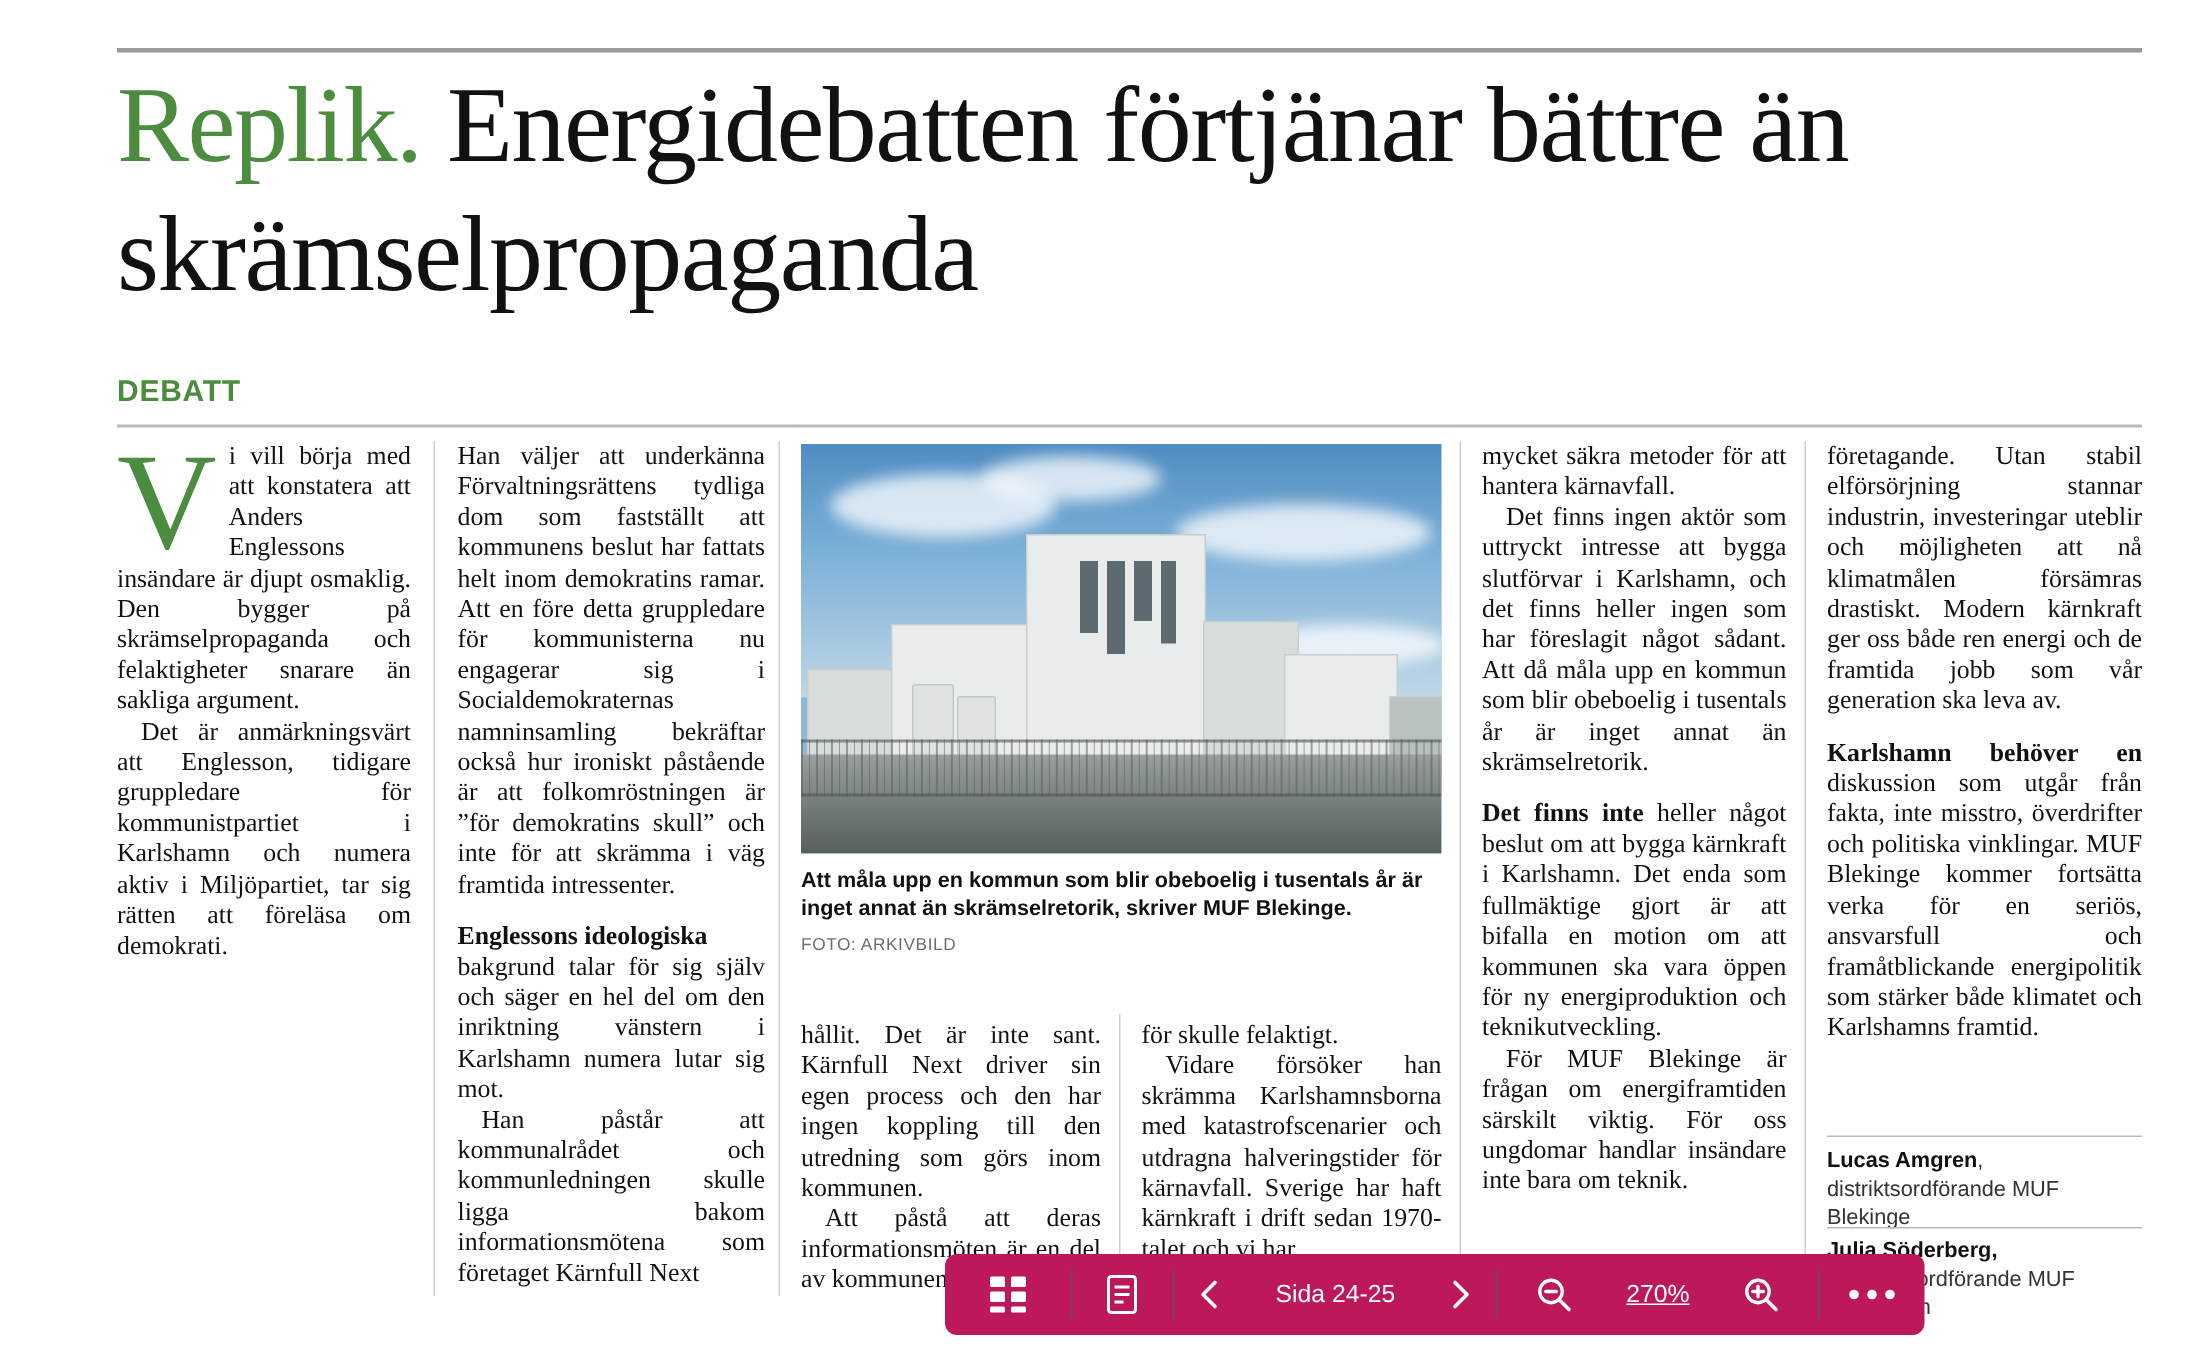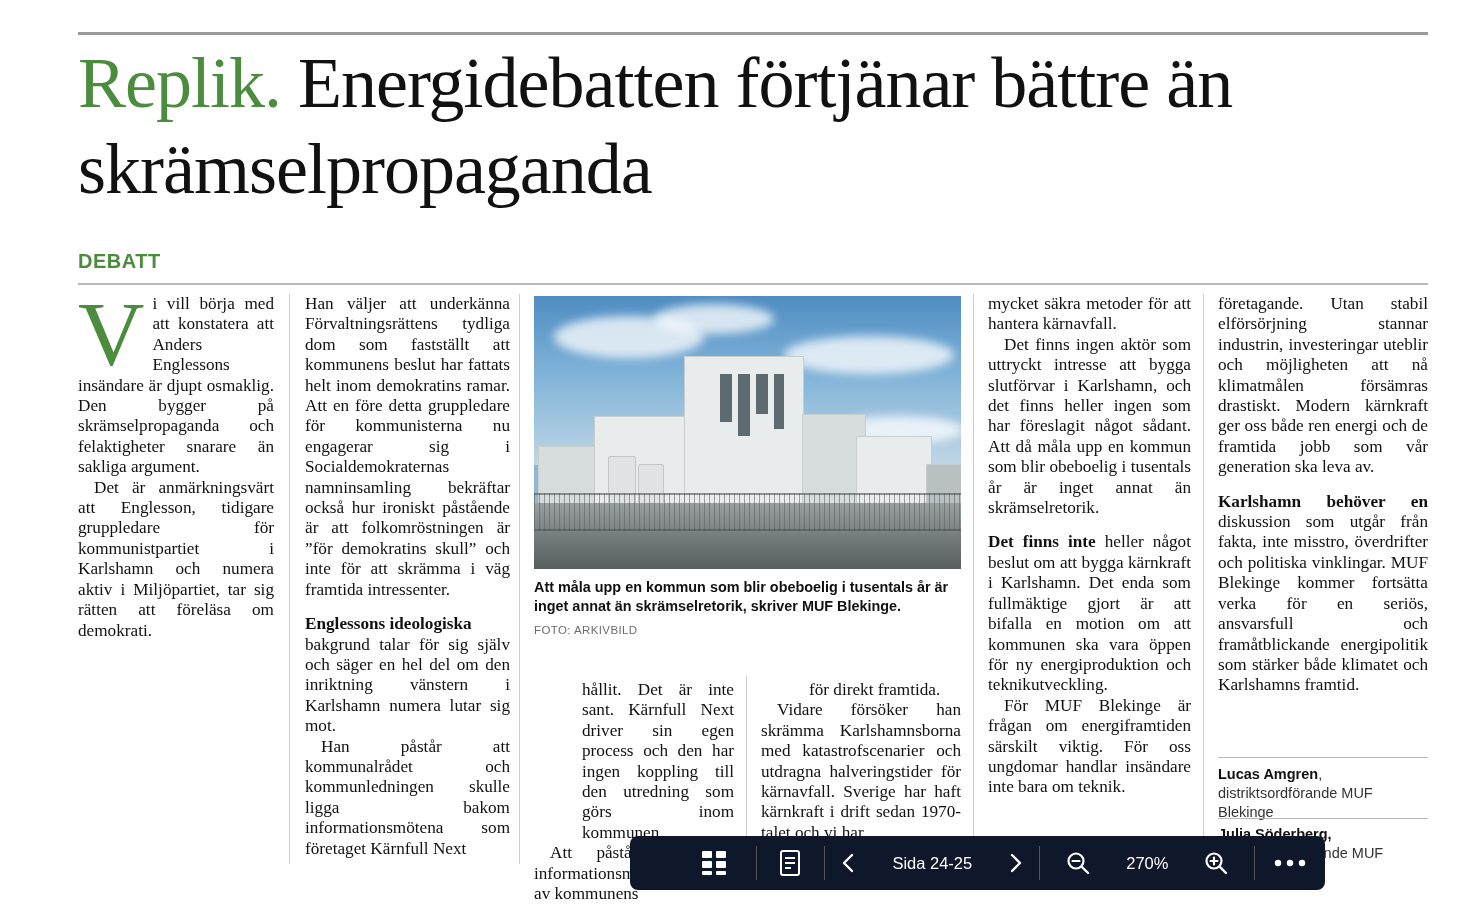--- a/index.html
+++ b/index.html
@@ -179,21 +179,21 @@
   
   .colb {
     position: absolute;
     top: 680px;
     font-size: 17.2px;
     line-height: 20.4px;
     text-align: justify;
     hyphens: auto;
   }
   .colb p { margin: 0; text-indent: 16px; }
-  .colb p.first { text-indent: 0; margin-left: 48px; }
+  .colb p.first { text-indent: 0; }
   #col3b { left: 534px; width: 200px; }
   #col4b { left: 761px; width: 200px; }
 
   
   .sigrule {
     position: absolute;
     left: 1218px; top: 757px;
     width: 210px; height: 1px;
     background: #b9b9b9;
   }
@@ -213,27 +213,26 @@
     left: 1218px; top: 818px;
     width: 210px; height: 1px;
     background: #b9b9b9;
   }
 
   
   .toolbar {
     position: absolute;
     left: 630px; top: 836px;
     width: 653px; height: 54px;
-    background: #0f172a;
+    background: #be185d;
     border-radius: 8px;
     display: flex;
     align-items: center;
     color: #fff;
     font-family: "Liberation Sans", sans-serif;
-    padding-left: 42px;
   }
   .tb-btn {
     height: 54px;
     display: flex; align-items: center; justify-content: center;
     cursor: pointer;
   }
   .tb-sep {
     width: 1px; height: 34px; background: #555;
   }
   .tb-pager {
@@ -311,21 +310,21 @@
 
   <div class="caption">Att måla upp en kommun som blir obeboelig i tusentals år är inget annat än skrämselretorik, skriver MUF Blekinge.</div>
   <div class="photocredit">FOTO: ARKIVBILD</div>
 
   <div class="colb" id="col3b">
     <p class="first">hållit. Det är inte sant. Kärnfull Next driver sin egen process och den har ingen koppling till den utredning som görs inom kommunen.</p>
     <p>Att påstå att deras informationsmöten är en del av kommunens</p>
   </div>
 
   <div class="colb" id="col4b">
-    <p class="first">för direkt framtida.</p>
+    <p class="first">för skulle felaktigt.</p>
     <p>Vidare försöker han skrämma Karlshamnsborna med katastrofscenarier och utdragna halveringstider för kärnavfall. Sverige har haft kärnkraft i drift sedan 1970-talet och vi har</p>
   </div>
 
   <div class="col" id="col5">
     <p class="first">mycket säkra metoder för att hantera kärnavfall.</p>
     <p>Det finns ingen aktör som uttryckt intresse att bygga slutförvar i Karlshamn, och det finns heller ingen som har föreslagit något sådant. Att då måla upp en kommun som blir obeboelig i tusentals år är inget annat än skrämselretorik.</p>
     <p style="height:14px"></p>
     <p class="first"><b>Det finns inte</b><span> heller något beslut om att bygga kärnkraft i Karlshamn. Det enda som fullmäktige gjort är att bifalla en motion om att kommunen ska vara öppen för ny energiproduktion och teknikutveckling.</span></p>
     <p>För MUF Blekinge är frågan om energiframtiden särskilt viktig. För oss ungdomar handlar insändare inte bara om teknik.</p>
   </div>
@@ -390,21 +389,21 @@
         <span class="icon">
           <svg width="24" height="24" viewBox="0 0 24 24">
             <polyline points="9,4 17,12 9,20" fill="none" stroke="#ffffff" stroke-width="2.4" stroke-linecap="round" stroke-linejoin="round"></polyline>
           </svg>
         </span>
       </div>
     </div>
 
     <div class="tb-sep"></div>
 
-    <div class="tb-pager" style="width:215px;">
+    <div class="tb-pager" style="width:215px;text-decoration:underline;">
       <div class="tb-btn" style="width:52px;">
         <span class="icon">
           <svg width="26" height="26" viewBox="0 0 26 26">
             <circle cx="11" cy="11" r="7.5" fill="none" stroke="#ffffff" stroke-width="2.2"></circle>
             <line x1="16.5" y1="16.5" x2="23" y2="23" stroke="#ffffff" stroke-width="2.4" stroke-linecap="round"></line>
             <line x1="7.5" y1="11" x2="14.5" y2="11" stroke="#ffffff" stroke-width="2.2" stroke-linecap="round"></line>
           </svg>
         </span>
       </div>
       <div class="tb-zoomlabel">270%</div>

